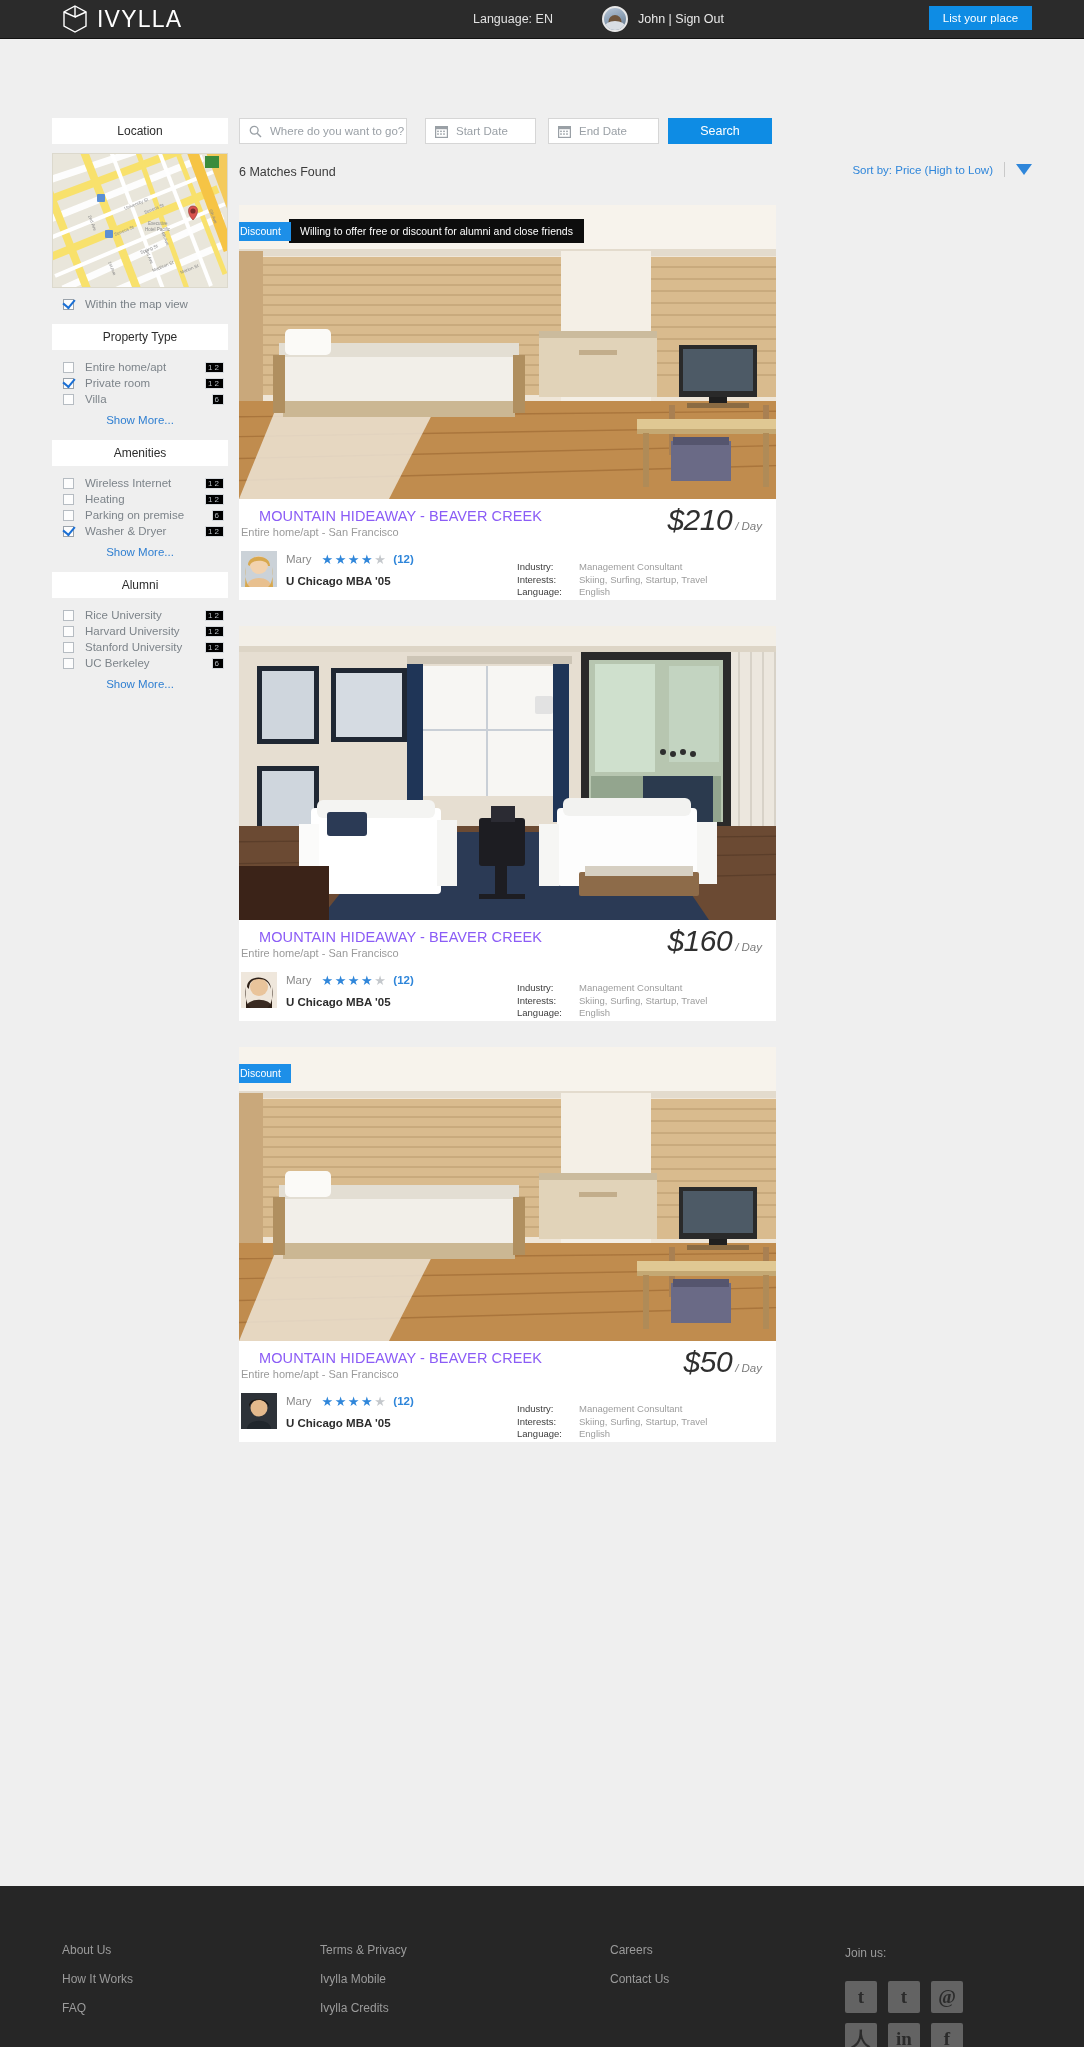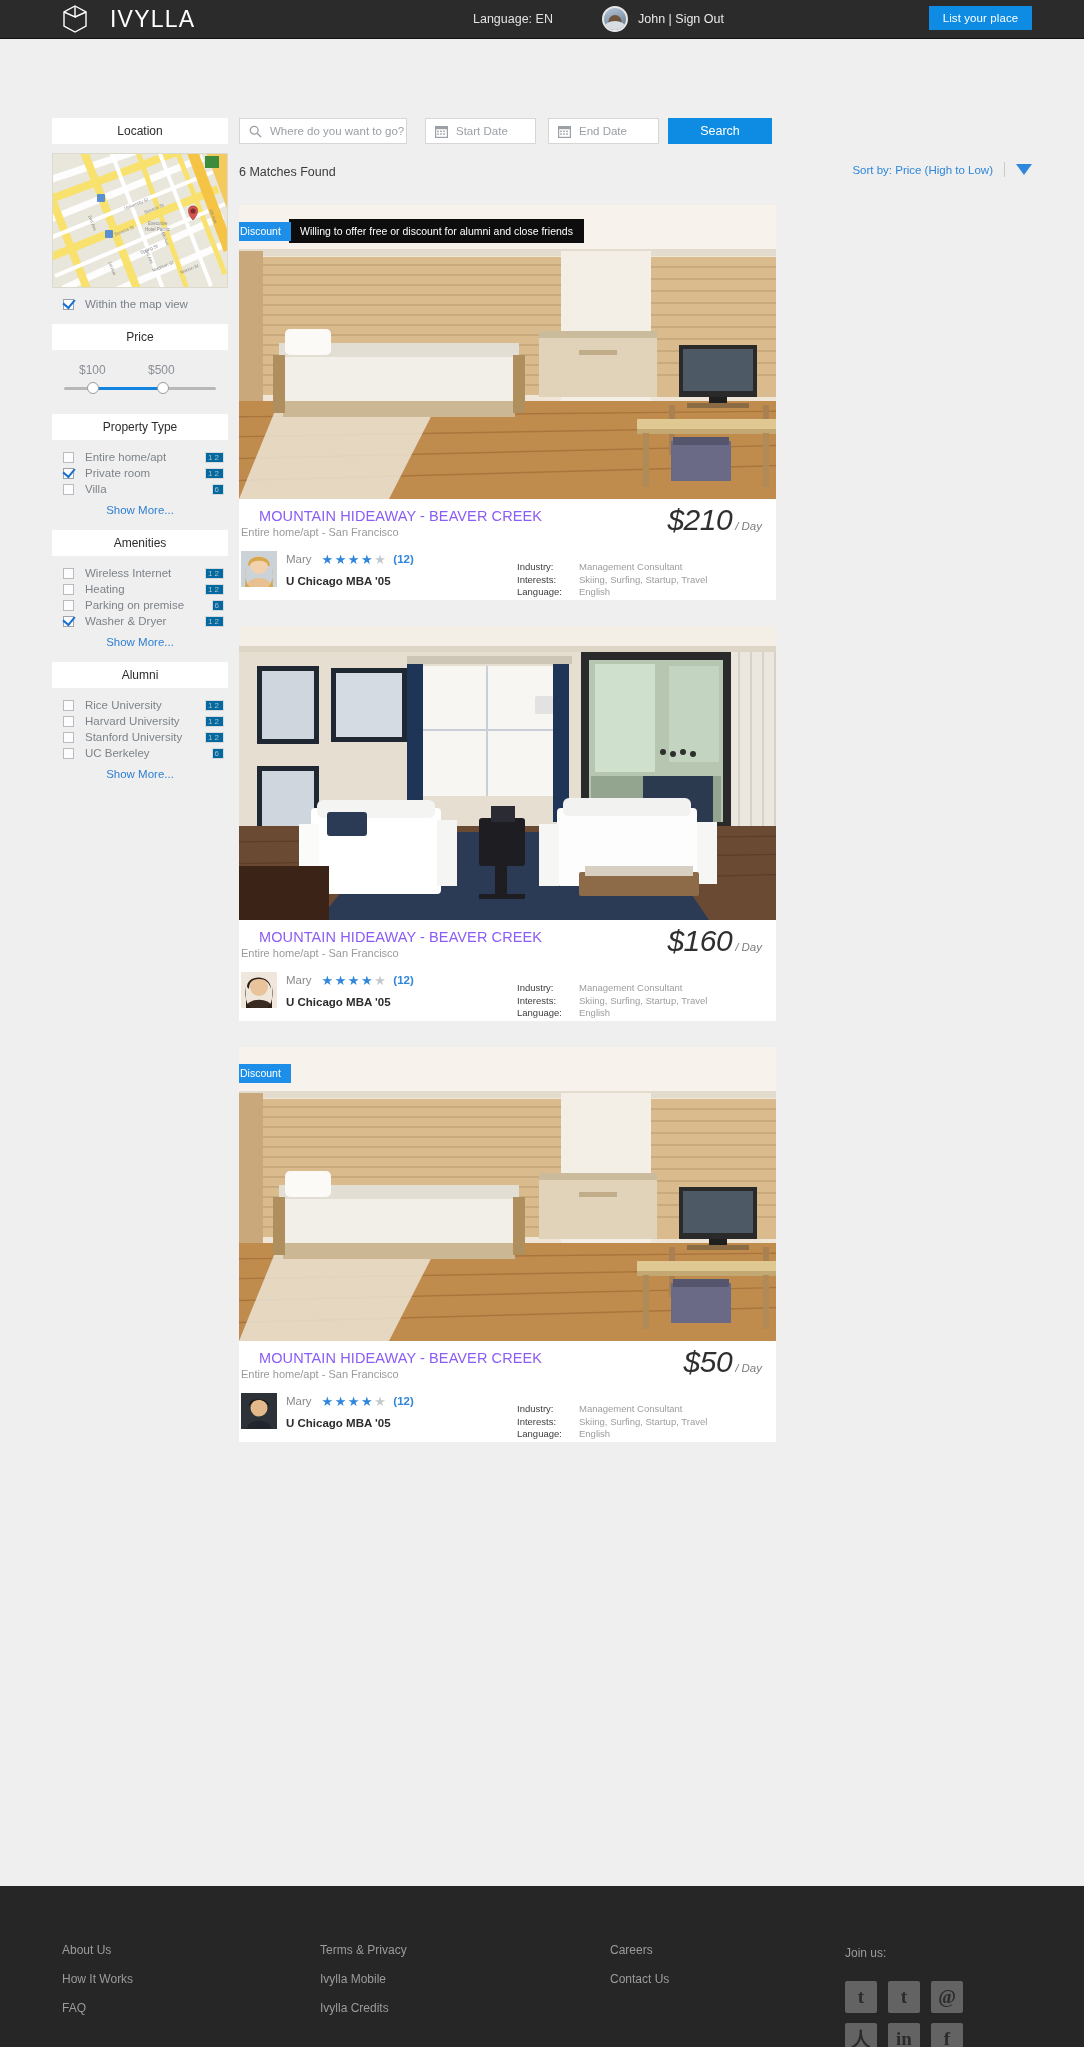--- a/index.html
+++ b/index.html
@@ -13,21 +13,21 @@
 
   
   .topnav {
     height: 39px;
     background: #2b2b2b;
     display: flex;
     align-items: center;
     position: relative;
     border-bottom: 1px solid #111;
   }
-  .brand { display: flex; align-items: center; margin-left: 62px; gap: 13px; }
+  .brand { display: flex; align-items: center; margin-left: 62px; }
   .cube-icon { width: 26px; height: 28px; margin-right: 9px; display:block; }
   .brand-name {
     color: #fff; font-size: 23px; letter-spacing: 1.2px; font-weight: 400;
     font-family: "Liberation Sans", sans-serif;
   }
   .nav-lang {
     position: absolute; left: 473px; top: 50%; transform: translateY(-50%);
     color: #e2e2e2; font-size: 12.5px;
   }
   .nav-user {
@@ -105,21 +105,21 @@
   }
   .knob-a { left: 25px; }
   .knob-b { left: 95px; }
 
   .filter-list { padding: 9px 0 0 0; }
   .filter-row {
     display: flex; align-items: center; height: 16px; padding-left: 11px; padding-right: 4px;
   }
   .filter-label { font-size: 11.5px; color: #7d848a; margin-left: 11px; flex: 1; white-space: nowrap;}
   .badge {
-    font-size: 8px; color: #b9bfc5; border: 1px solid #d6dade; background: #0369a1;
+    font-size: 8px; color: #b9bfc5; border: 1px solid #d6dade; background: #000000;
     padding: 0 2px; letter-spacing: 2px; height: 11px; line-height: 10px; flex: none;
   }
   .show-more {
     display: block; text-align: center; color: #2f7fd1; font-size: 11.5px;
     margin-top: 7px; text-decoration: none; cursor: pointer;
   }
 
   
   .searchbar { position: absolute; left: 239px; top: 79px; width: 793px; height: 26px; }
   .sb-field {
@@ -292,35 +292,20 @@
           <circle cx="0" cy="-9" r="2.6" fill="#7d2e2c"></circle>
         </g>
       </svg>
     </div>
 
     <div class="map-chk-row">
       <span class="chk on"></span>
       <span class="chk-label">Within the map view</span>
     </div>
 
-    <div class="sec">
-      <div class="panel-title">Price</div>
-      <div class="price-wrap">
-        <div class="price-labels">
-          <span class="pl-min">$100</span>
-          <span class="pl-max">$500</span>
-        </div>
-        <div class="slider">
-          <div class="slider-track"></div>
-          <div class="slider-fill"></div>
-          <div class="knob knob-a"></div>
-          <div class="knob knob-b"></div>
-        </div>
-      </div>
-    </div>
 
     <div class="sec">
       <div class="panel-title">Property Type</div>
       <div class="filter-list">
         <div class="filter-row">
           <span class="chk"></span>
           <span class="filter-label">Entire home/apt</span>
           <span class="badge">12</span>
         </div>
         <div class="filter-row">

